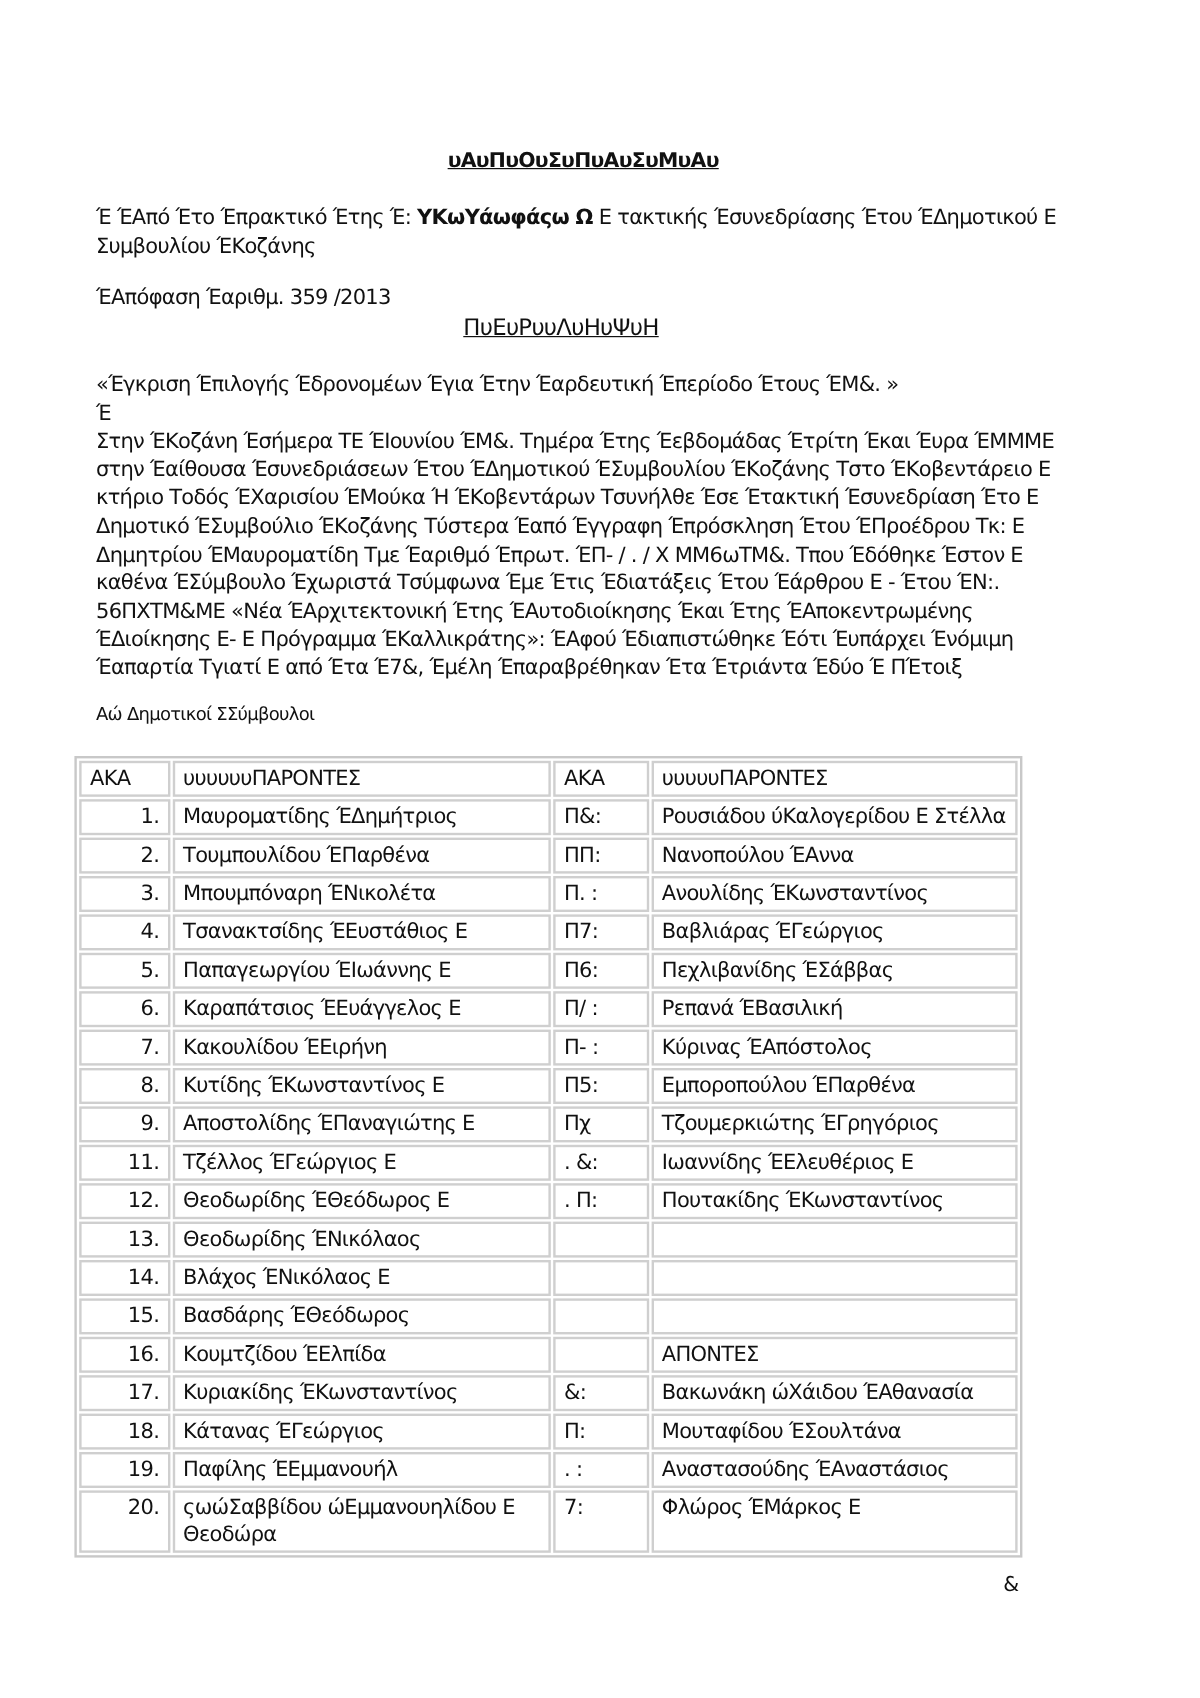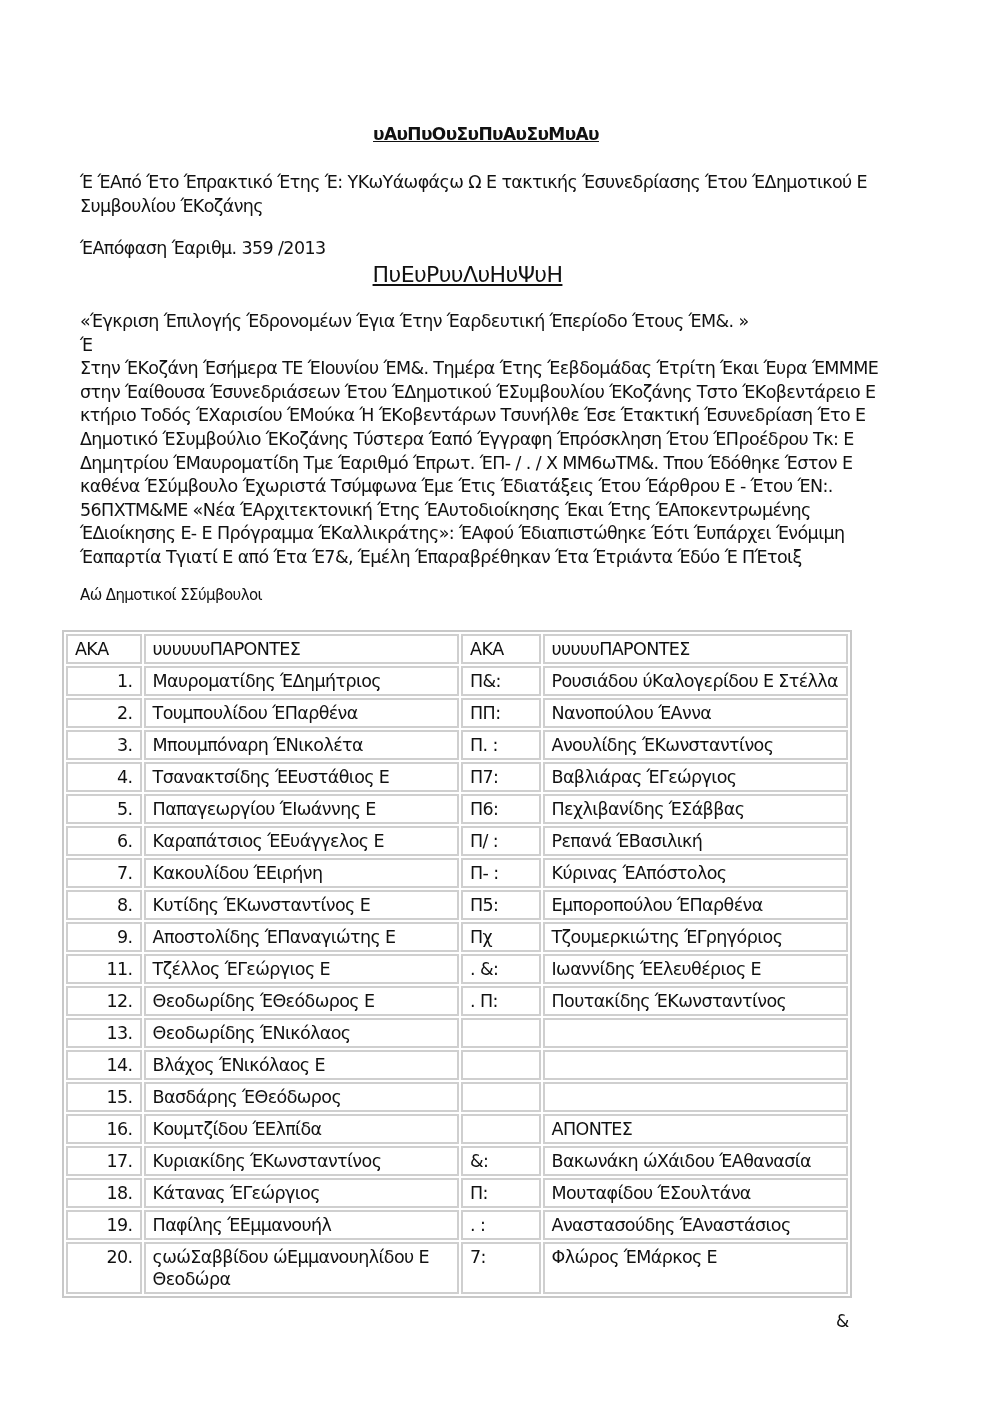--- a/index.html
+++ b/index.html
@@ -9,27 +9,27 @@
       letter-spacing: -0.6px;
     }
     .page-title {
       position: absolute; top: 124px; left: 0; width: 940px; text-align: center;
       font-size: 17px; font-weight: bold; text-decoration: underline; padding-left: 16px;
     }
     .intro {
       position: absolute; top: 170px; left: 80px; width: 820px;
       font-size: 17.5px; line-height: 24px;
     }
-    .intro b { font-weight: normal; }
+    .intro b { font-weight: bold; }
     .decision {
       position: absolute; top: 238px; left: 80px; font-size: 17.5px;
     }
     .subject-title {
       position: absolute; top: 262px; left: 0; width: 935px; text-align: center;
-      font-size: 22px; text-decoration: underline;
+      font-size: 19px; text-decoration: underline;
     }
     .body-text {
       position: absolute; top: 310px; left: 80px; width: 800px;
       font-size: 17.5px; line-height: 23.6px;
     }
     .body-text p { margin: 0; }
     .section-label {
       position: absolute; top: 586px; left: 80px; font-size: 15px;
     }
     table.members {

